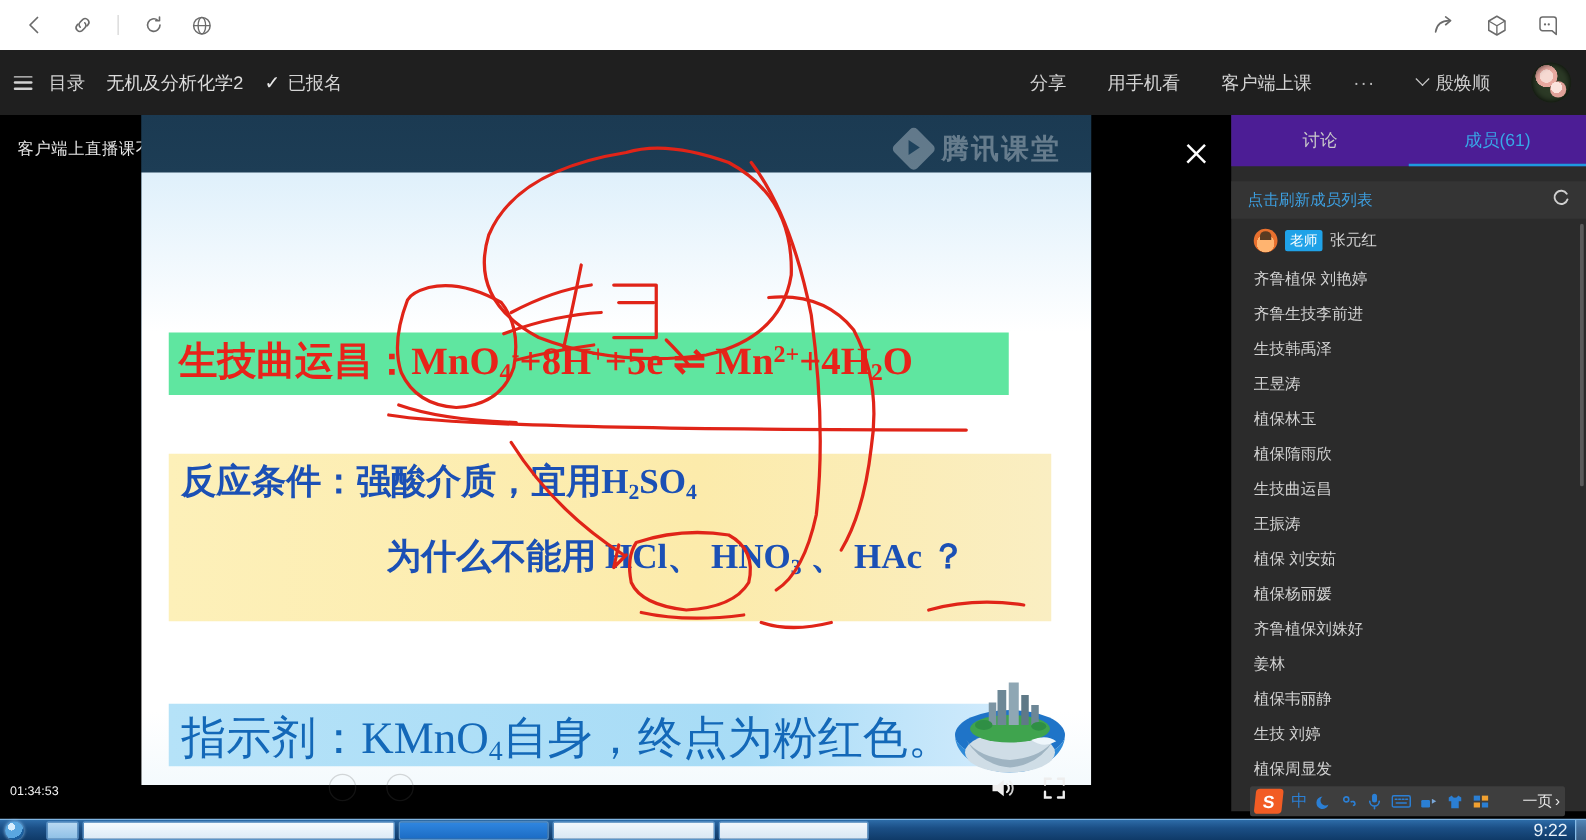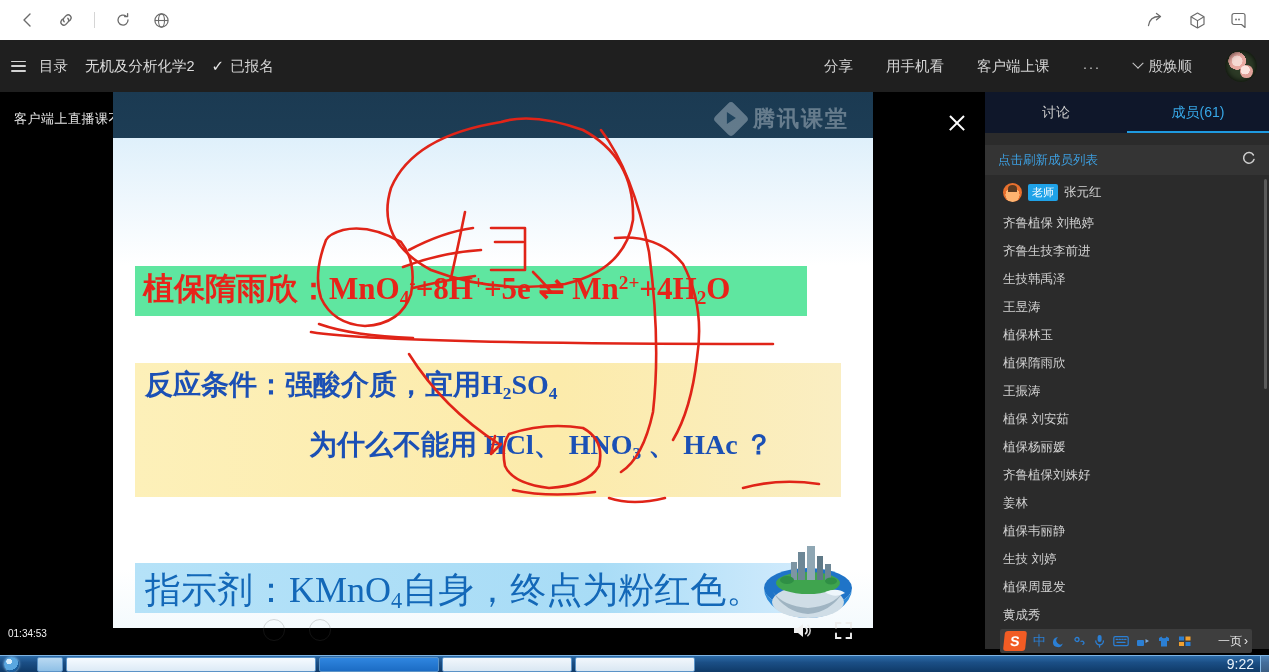--- a/index.html
+++ b/index.html
@@ -96,21 +96,21 @@
     font-family:"Liberation Sans",sans-serif; }
 
   .close-x { position:absolute; right:18px; top:21px; width:20px; height:20px; cursor:pointer; }
   .close-x::before, .close-x::after { content:""; position:absolute; left:0; top:9px;
     width:20px; height:2.2px; background:#fff; }
   .close-x::before { transform:rotate(45deg); }
   .close-x::after { transform:rotate(-45deg); }
 
   
   .panel { position:absolute; left:985px; top:92px; width:284px; height:557px; background:#2b2b2b; }
-  .tabs { display:flex; height:41px; background:#0f172a; }
+  .tabs { display:flex; height:41px; background:#4c1d95; }
   .tab { flex:1; display:flex; align-items:center; justify-content:center; font-size:14px;
     color:#c9c9c9; cursor:pointer; position:relative; }
   .tab.active { color:#37a8e8; }
   .tab.active::after { content:""; position:absolute; left:0; bottom:0; width:100%; height:2.5px;
     background:#1e9ae0; }
   .refresh-row { height:30px; background:#343434; display:flex; align-items:center;
     padding:0 13px; cursor:pointer;margin-top:12px; }
   .refresh-row span { color:#3d9fe0; font-size:12.5px; }
   .refresh-ico { margin-left:auto; color:#cfcfcf; }
   .mlist { height:486px; overflow:hidden; position:relative; }
@@ -247,21 +247,21 @@
         <span class="wm-logo"></span>
         <span>腾讯课堂</span>
       </div>
 
       <div class="slide">
         <div class="bar-green"></div>
         <div class="bar-yellow"></div>
         <div class="bar-blue"></div>
 
         <div class="line l1">
-          <span>植保隋雨欣：</span><span>MnO</span><sub>4</sub><sup>-</sup><span>+8H</span><sup>+</sup><span>+5e</span> <span class="eq">⇌</span> <span>Mn</span><sup>2+</sup><span>+4H</span><sub>2</sub><span>O</span>
+          <span>生技曲运昌：</span><span>MnO</span><sub>4</sub><sup>-</sup><span>+8H</span><sup>+</sup><span>+5e</span> <span class="eq">⇌</span> <span>Mn</span><sup>2+</sup><span>+4H</span><sub>2</sub><span>O</span>
         </div>
 
         <div class="line l2">
           <span>反应条件：强酸介质，宜用H</span><sub>2</sub><span>SO</span><sub>4</sub>
         </div>
 
         <div class="line l3">
           <span>为什么不能用 HCl、 HNO</span><sub>3</sub><span> 、 HAc ？</span>
         </div>
 
@@ -356,20 +356,21 @@
         <span class="m-avatar"></span>
         <span class="badge">老师</span>
         <span>张元红</span>
       </div>
       <div class="mrow">齐鲁植保 刘艳婷</div>
       <div class="mrow">齐鲁生技李前进</div>
       <div class="mrow">生技韩禹泽</div>
       <div class="mrow">王昱涛</div>
       <div class="mrow">植保林玉</div>
       <div class="mrow">植保隋雨欣</div>
+      <div class="mrow">生技曲运昌</div>
       <div class="mrow">王振涛</div>
       <div class="mrow">植保 刘安茹</div>
       <div class="mrow">植保杨丽媛</div>
       <div class="mrow">齐鲁植保刘姝好</div>
       <div class="mrow">姜林</div>
       <div class="mrow">植保韦丽静</div>
       <div class="mrow">生技 刘婷</div>
       <div class="mrow">植保周显发</div>
       <div class="mrow">黄成秀</div>
       <div class="scrollbar"></div>

